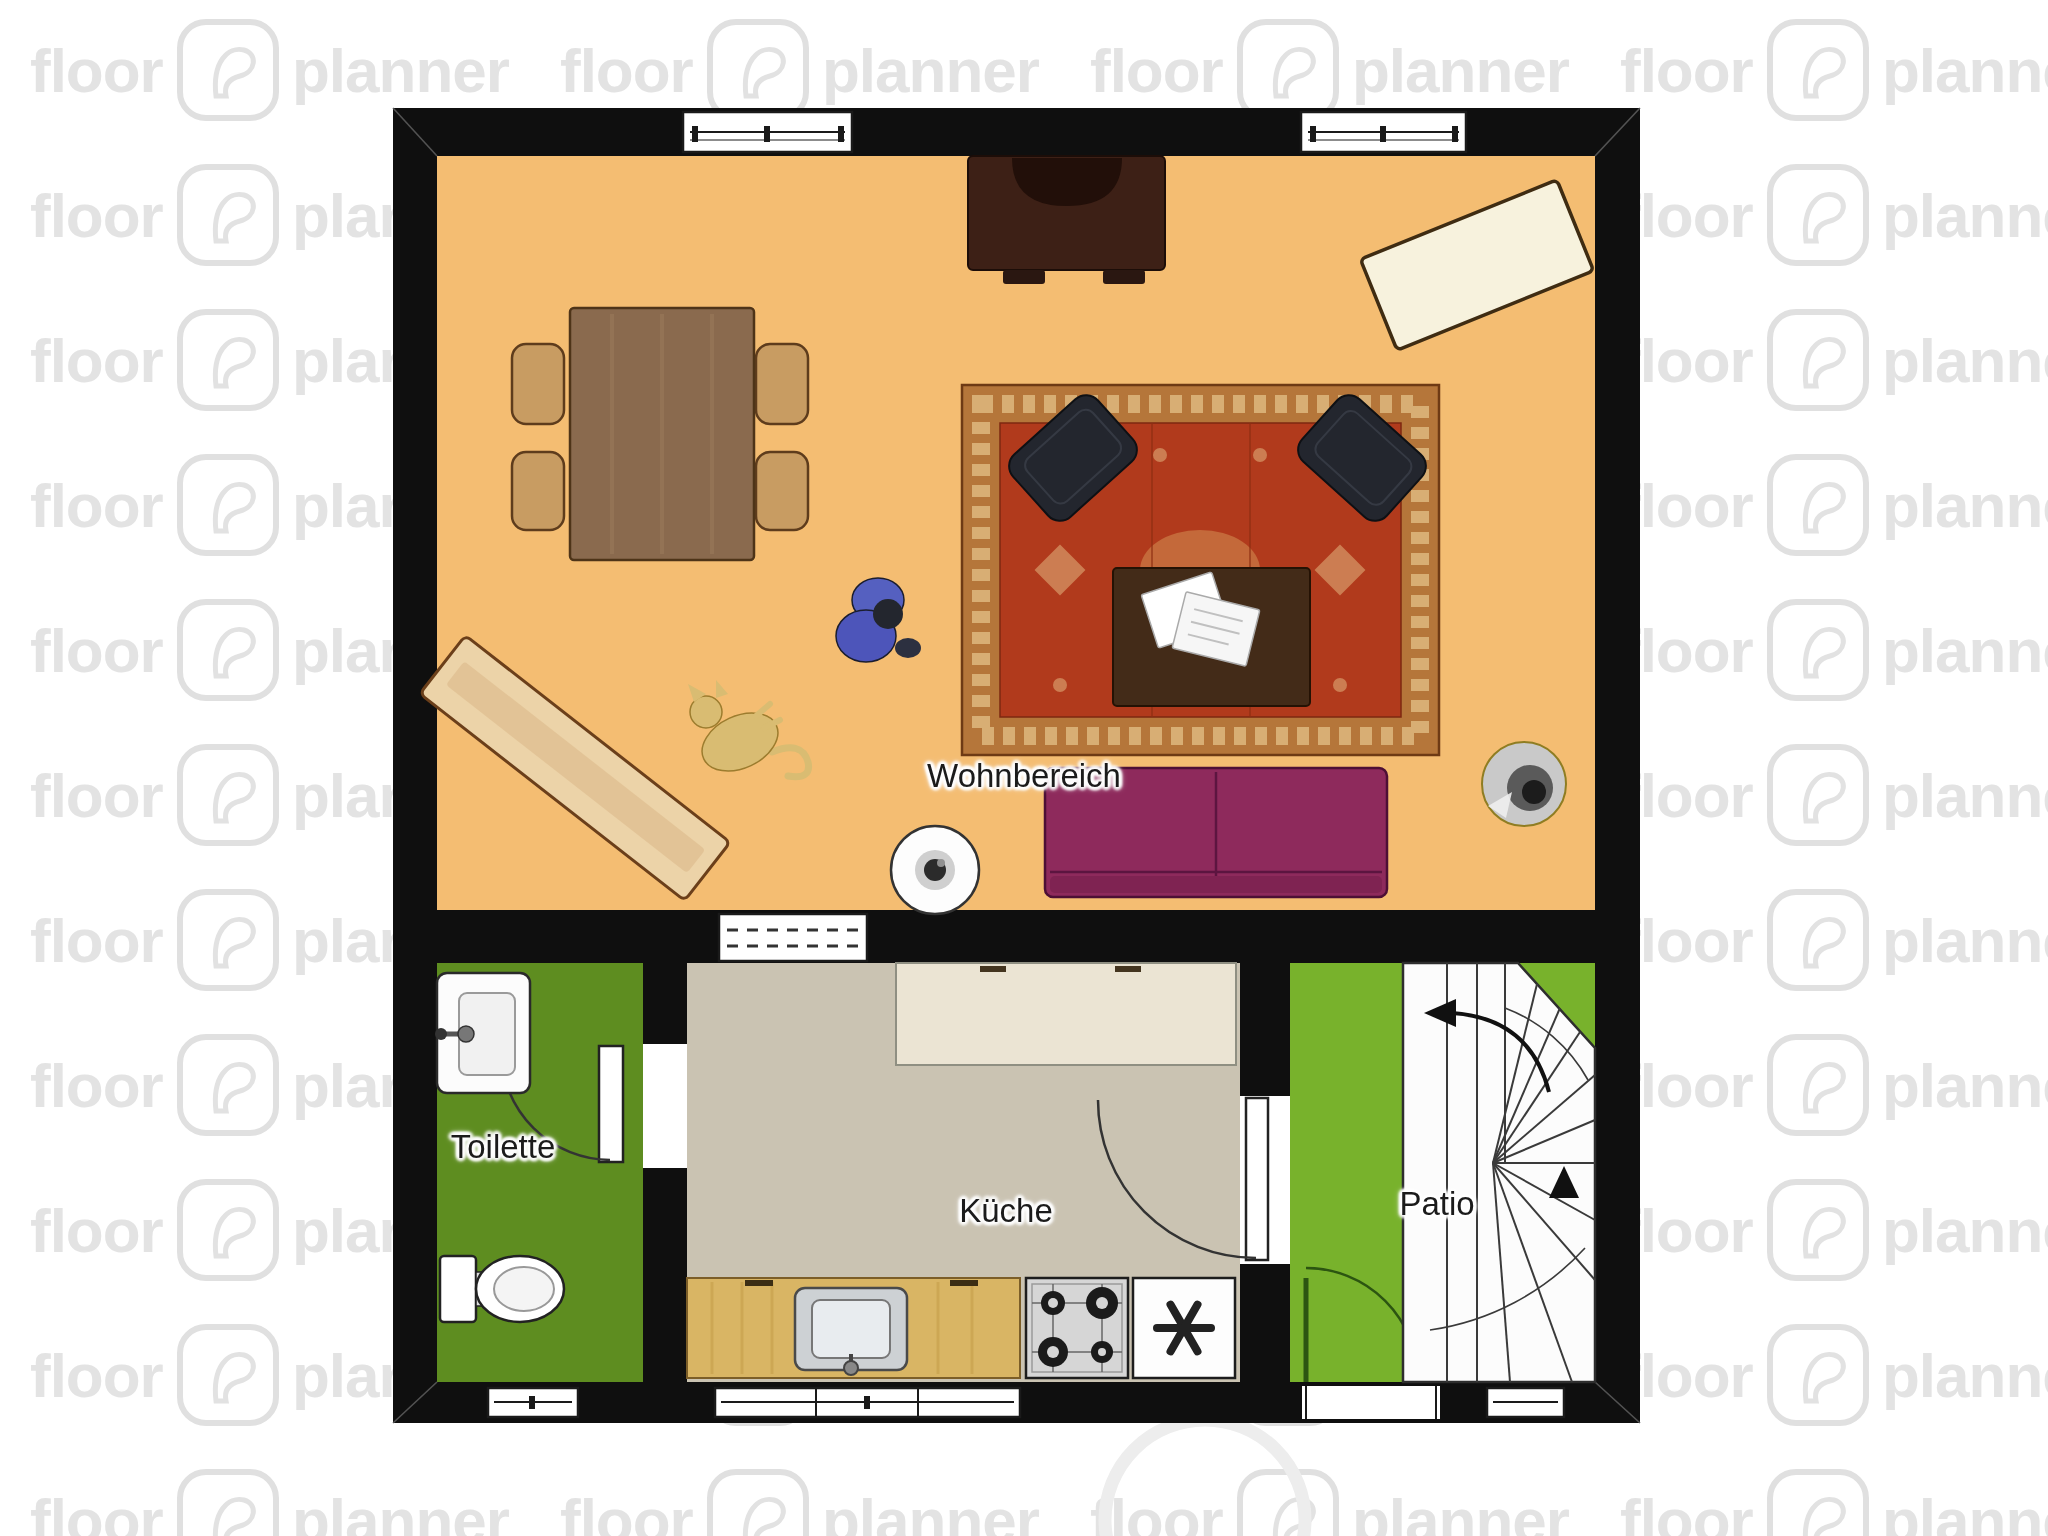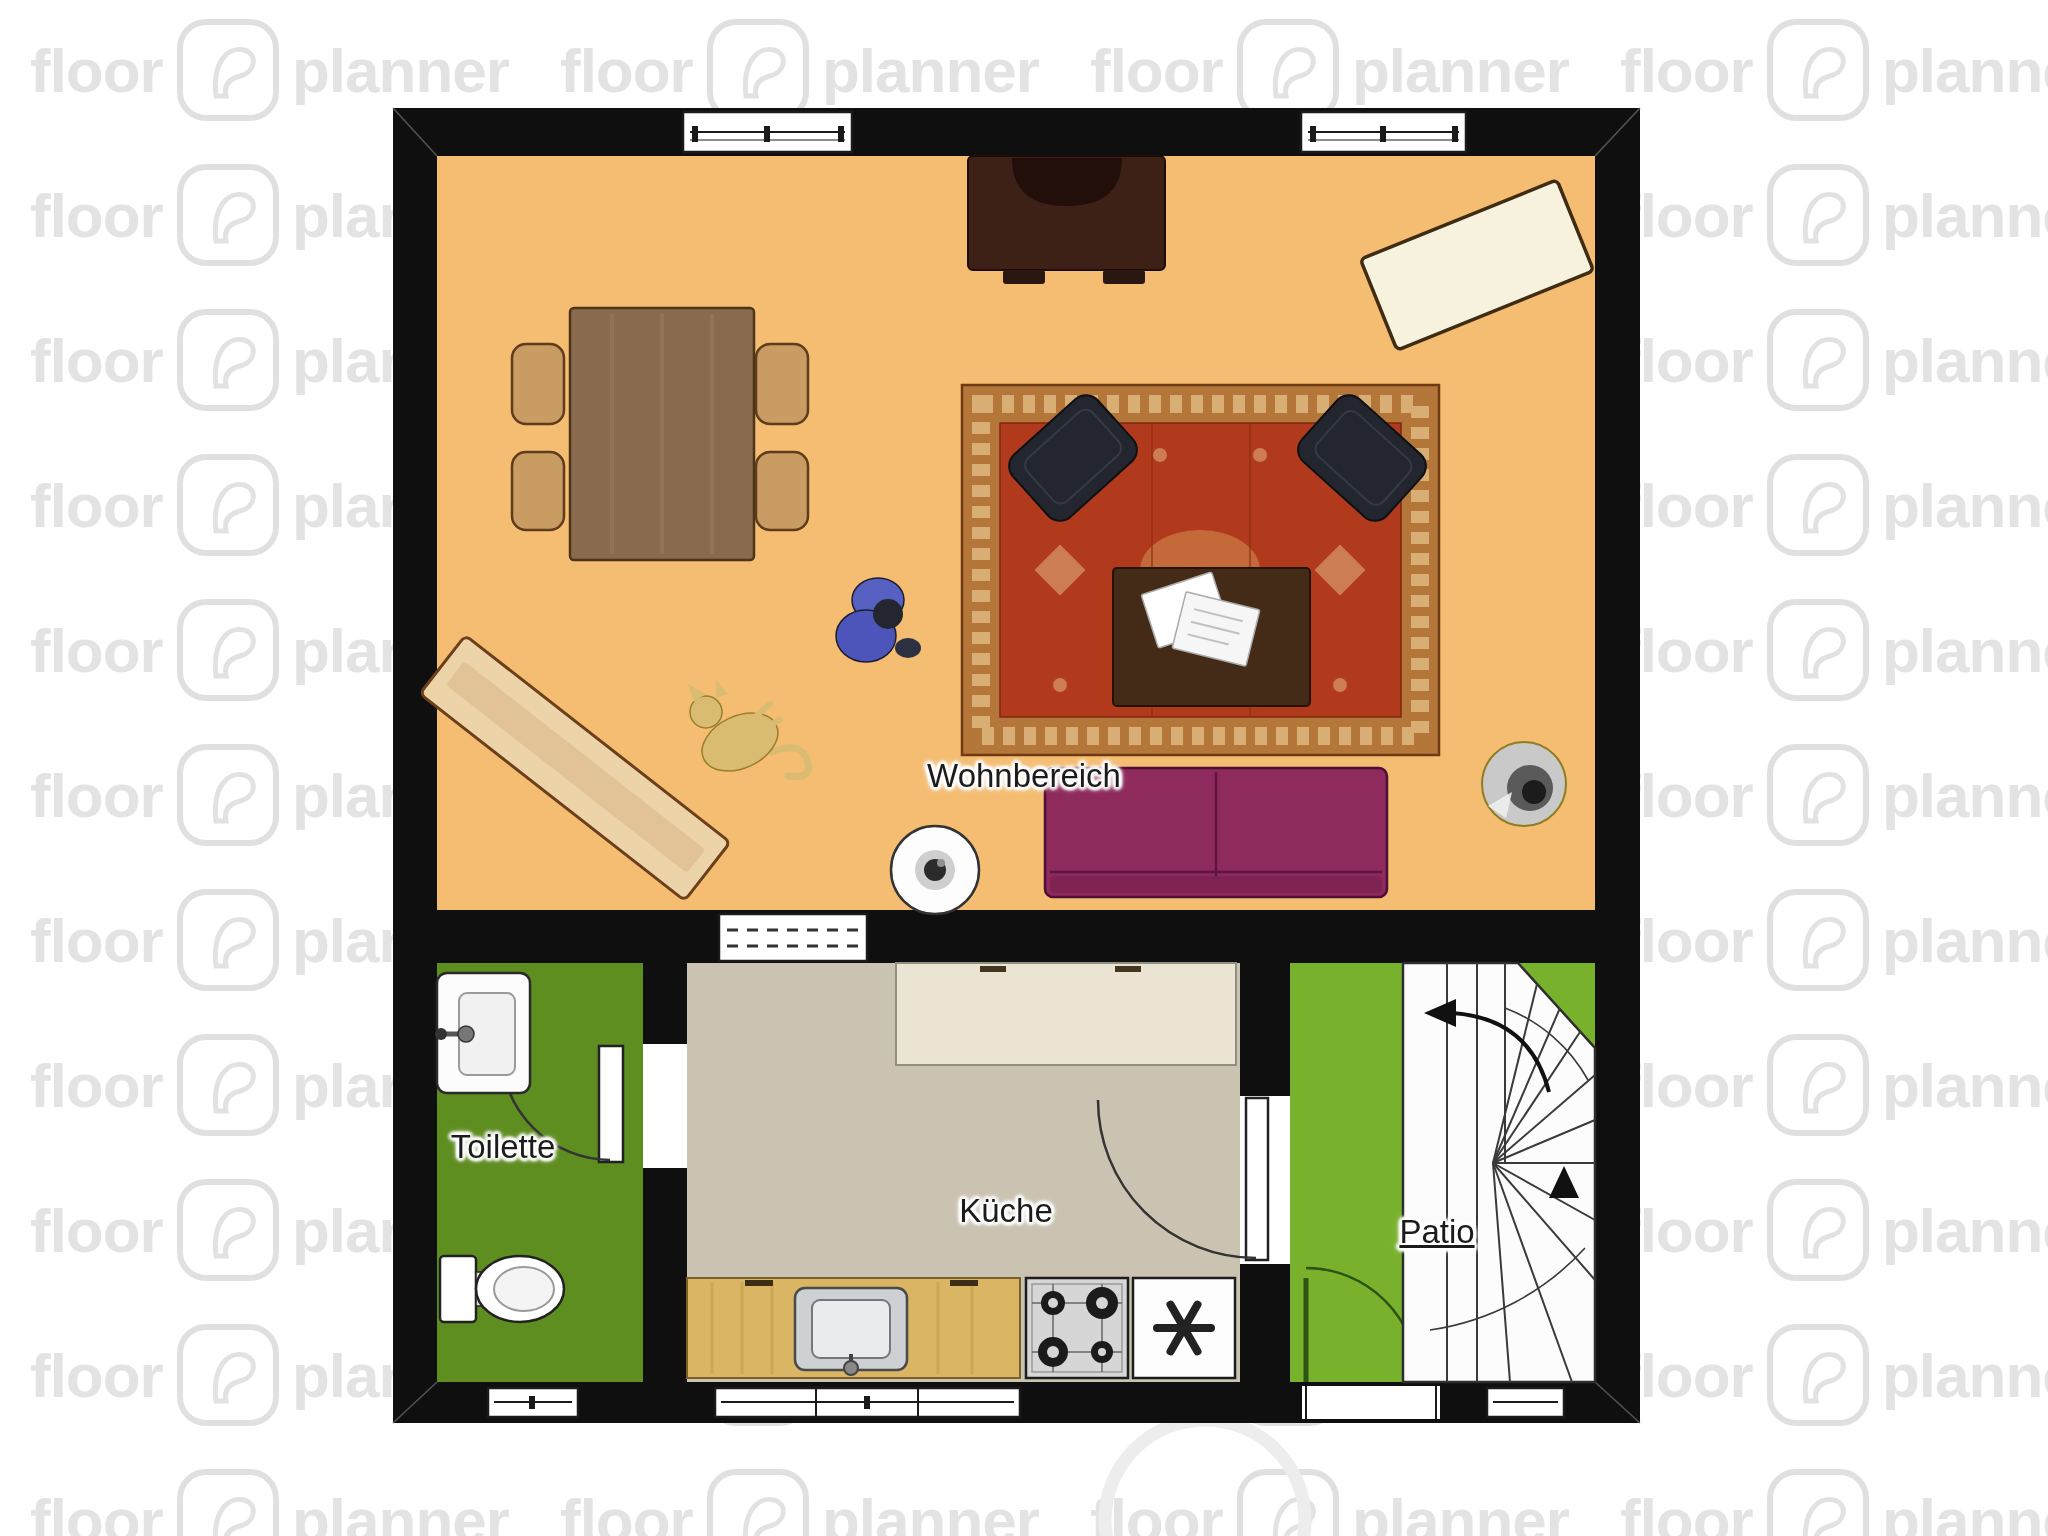--- a/index.html
+++ b/index.html
@@ -301,15 +301,15 @@
         <line x1="-27" y1="0" x2="27" y2="0" transform="rotate(120)"></line>
       </g>
     </g>
 
   </g>
 </svg>
 
 <div class="room-label" style="left:1024px;top:776px;">Wohnbereich</div>
 <div class="room-label" style="left:503px;top:1147px;text-align:center;">Toilette</div>
 <div class="room-label" style="left:1006px;top:1211px;">Küche</div>
-<div class="room-label" style="left:1437px;top:1232px;text-decoration:underline;">Patio</div>
+<div class="room-label" style="left:1437px;top:1204px;">Patio</div>
 
 </div>
 
 </body></html>

